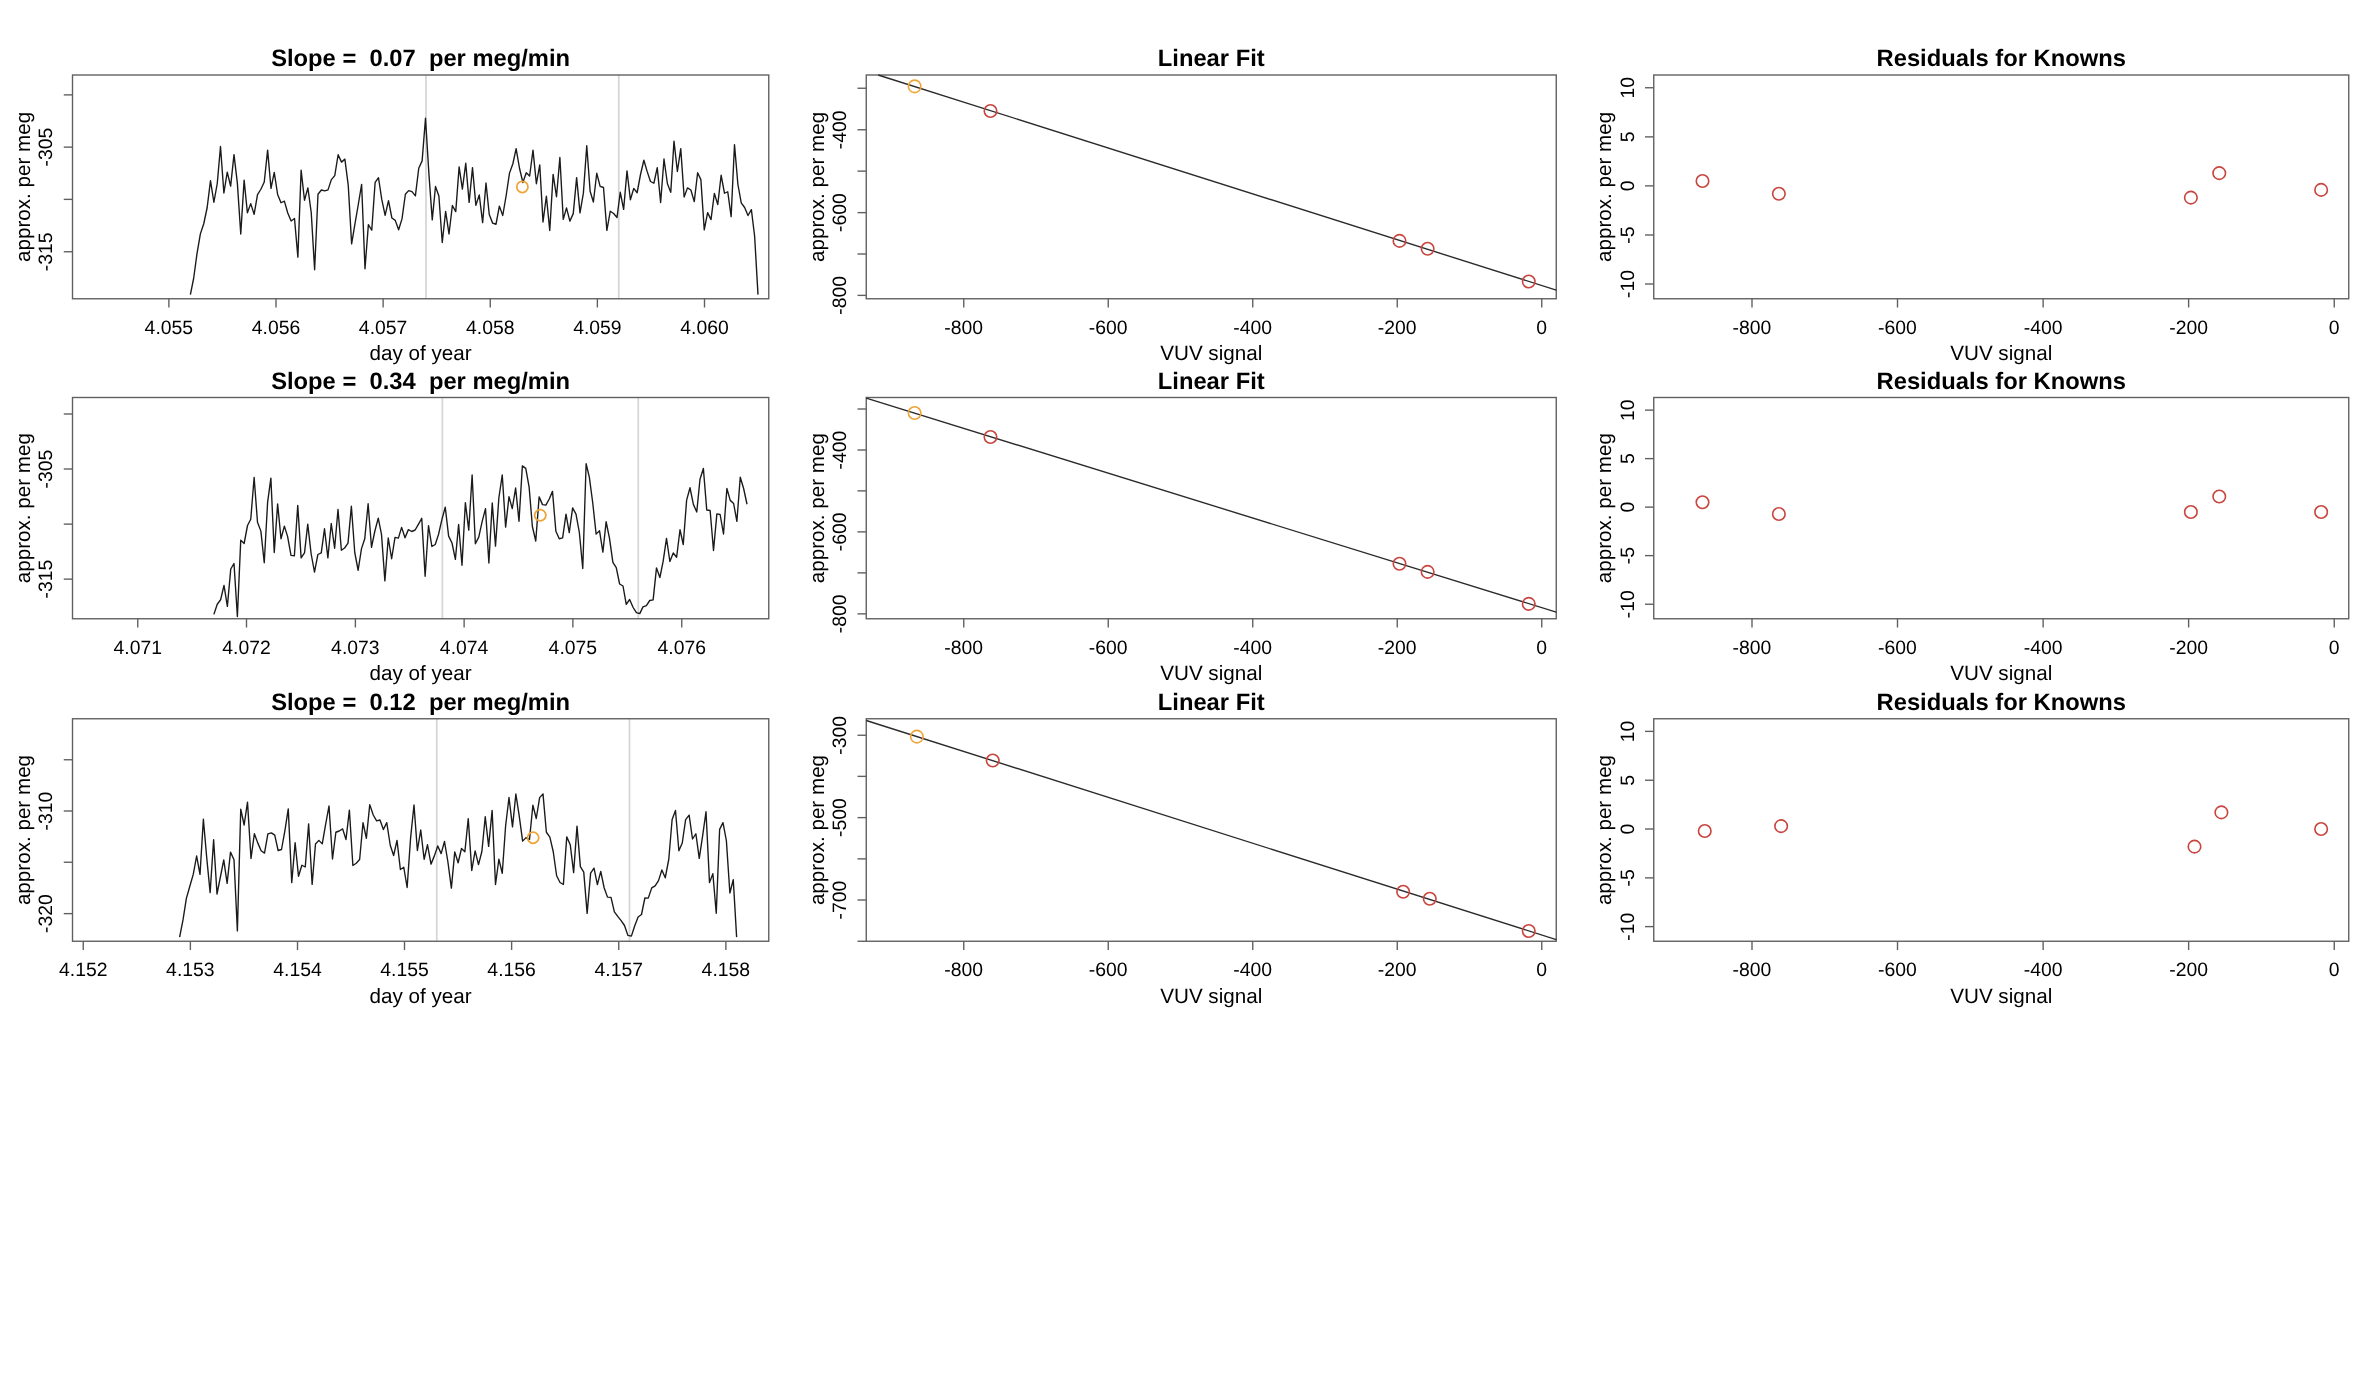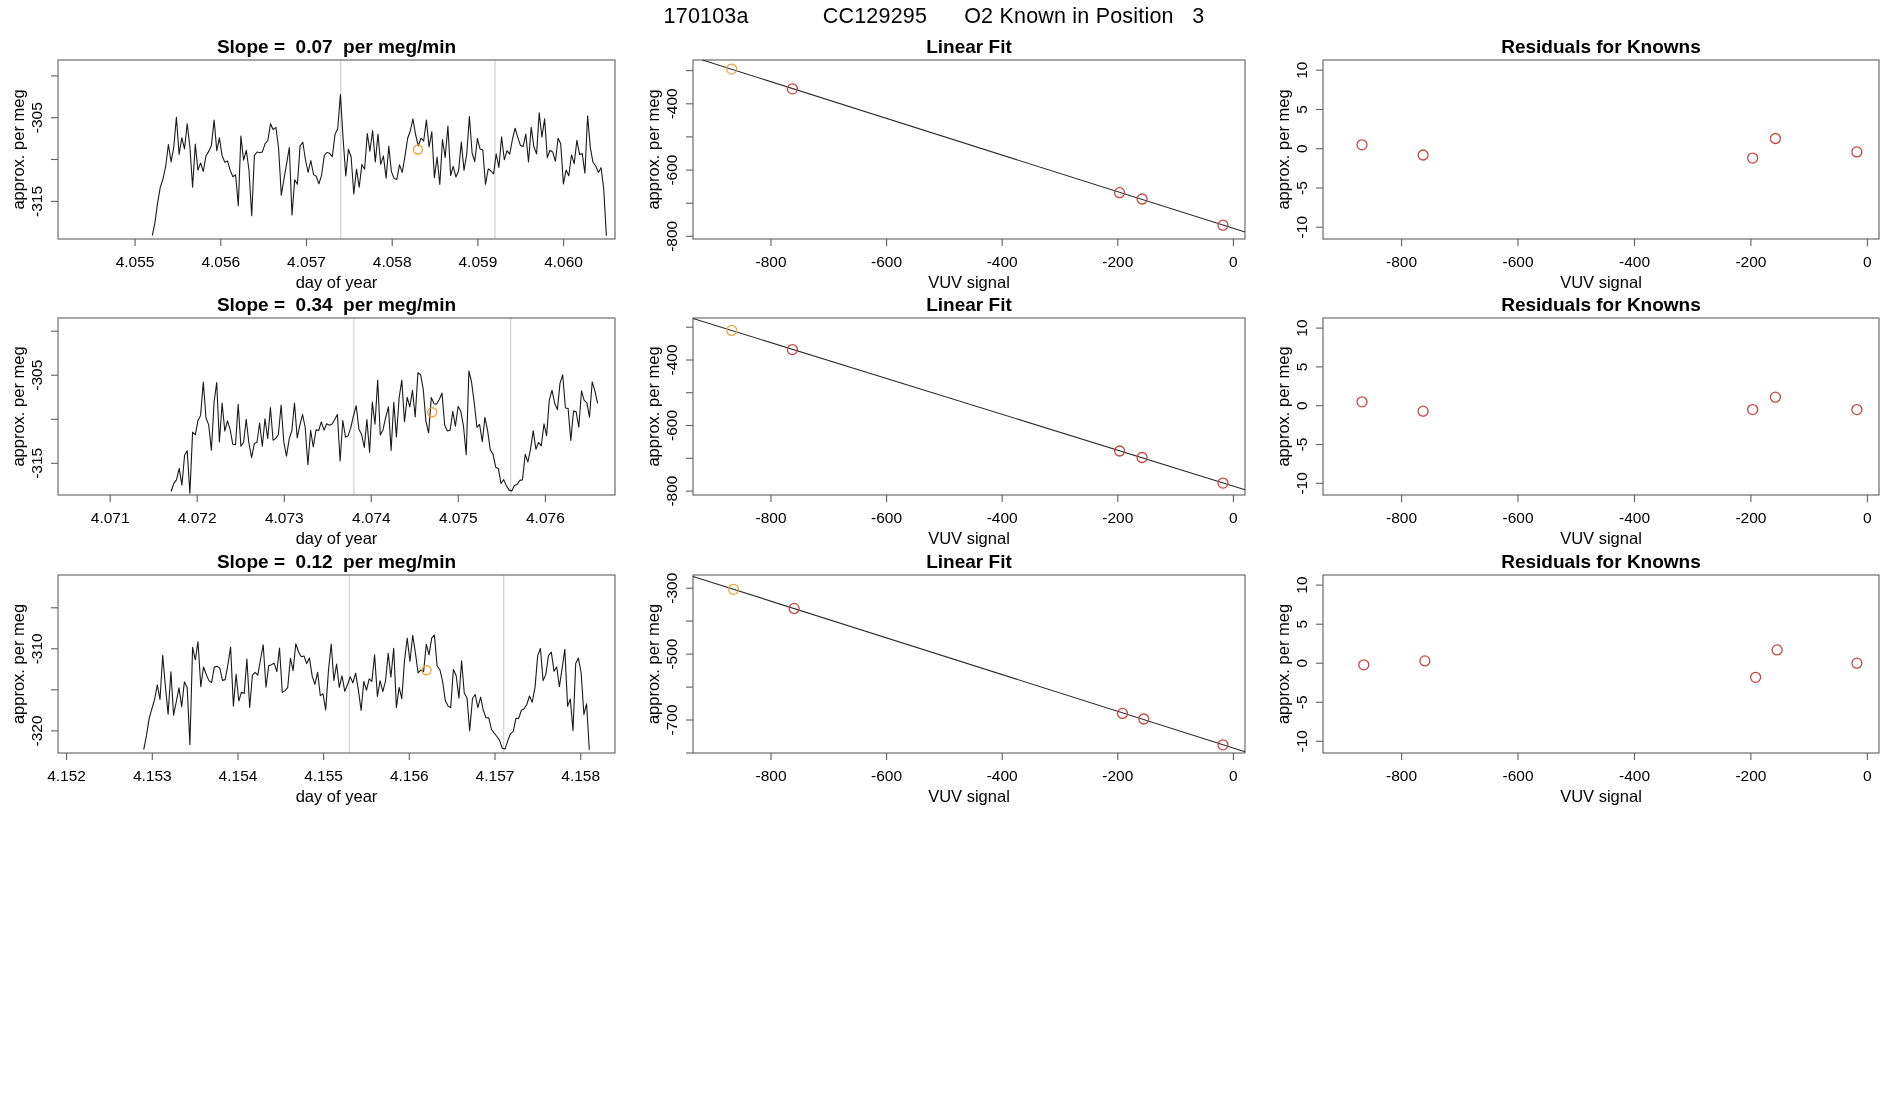--- a/index.html
+++ b/index.html
@@ -11,21 +11,20 @@
   svg{position:absolute;left:0;top:0;}
   svg text{font-family:"Liberation Sans",sans-serif;fill:#000;white-space:pre;}
   .ptitle{font-size:19px;font-weight:bold;}
   .tick{font-size:15.5px;}
   .alabel{font-size:16.5px;}
 </style>
 </head>
 <body>
 
 <div class="canvas">
-  <div class="main-title">170103a            CC129295      O2 Known in Position   3</div>
   <svg id="plot-svg" width="1900" height="1100" viewBox="0 0 1900 1100">
       <g>
         <line x1="340.8" y1="60" x2="340.8" y2="239" stroke="#d6d6d6" stroke-width="1.4"></line>
         <line x1="495.0" y1="60" x2="495.0" y2="239" stroke="#d6d6d6" stroke-width="1.4"></line>
         <rect x="58" y="60" width="557" height="179" fill="none" stroke="#5f5f5f" stroke-width="1.1"></rect>
         <text x="336.5" y="53" text-anchor="middle" class="ptitle" xml:space="preserve">Slope =  0.07  per meg/min</text>
         <g>
           <line x1="135.1" y1="239" x2="135.1" y2="246" stroke="#5f5f5f" stroke-width="1.1"></line>
           <text x="135.1" y="267" text-anchor="middle" class="tick" xml:space="preserve">4.055</text>
           <line x1="220.8" y1="239" x2="220.8" y2="246" stroke="#5f5f5f" stroke-width="1.1"></line>

